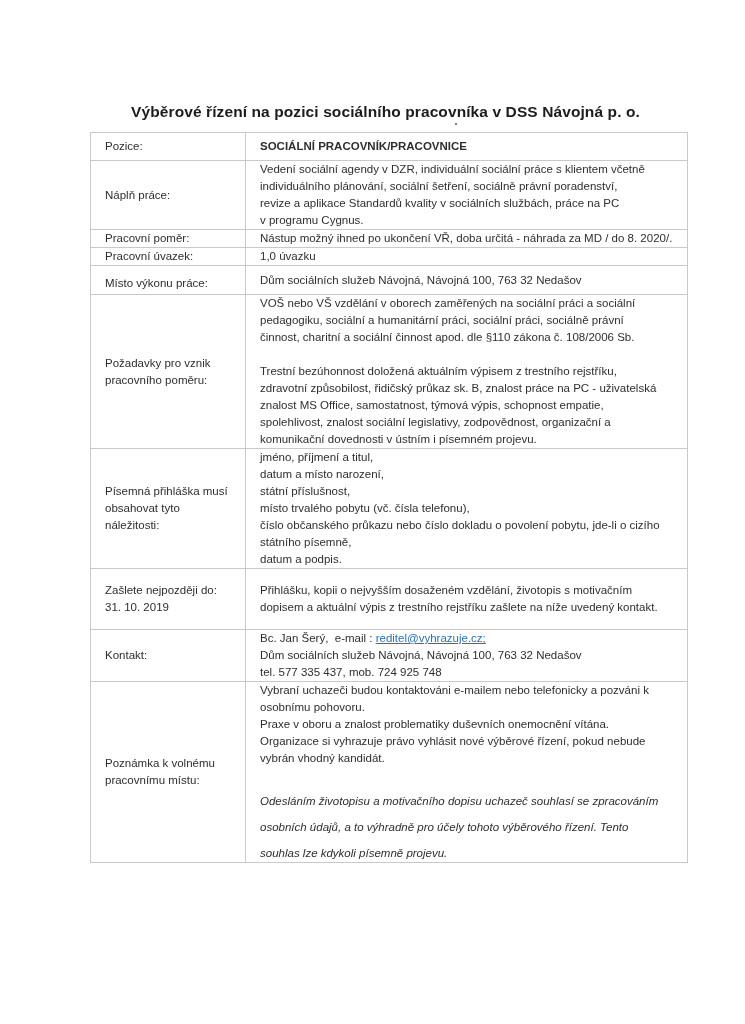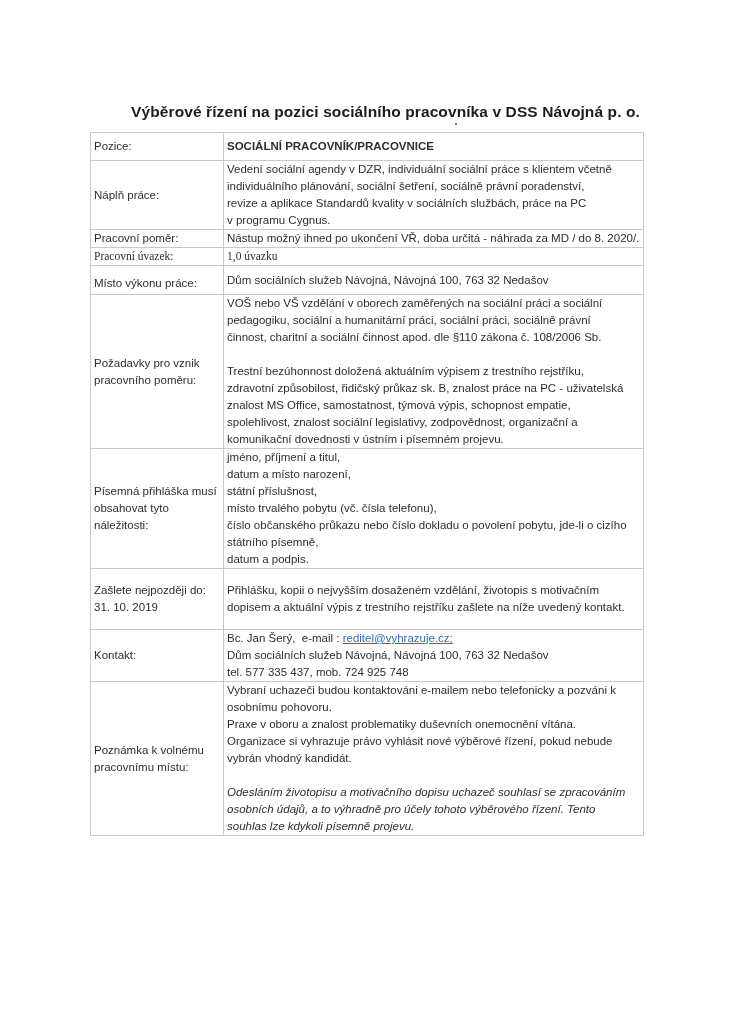--- a/index.html
+++ b/index.html
@@ -40,21 +40,21 @@
       position: absolute;
       left: 90px;
       top: 132px;
       width: 545px;
       border-collapse: collapse;
       table-layout: fixed;
     }
     table.job-table td {
       border: 1px solid #c9c9c9;
       vertical-align: middle;
-      padding: 0 3px;
+      padding: 0 14px;
       font-size: 11.5px;
       line-height: 17px;
       color: #2e2e2e;
     }
     td.label-cell {
       width: 126px;
       font-size: 12.5px;
       line-height: 18px;
     }
     td.value-cell {
@@ -63,21 +63,21 @@
     }
     td.value-cell.middle { vertical-align: middle; margin-left: 40px; }
     .position-value {
       font-weight: bold;
       font-size: 12px;
       padding-top: 1px;
     }
     .small-text { font-size: 10.5px; }
     .line { display: block; white-space: nowrap; }
     .gap { display: block; height: 17px; }
-    .italic { font-style: italic; }
+    .italic { font-style: italic; margin-top: 9px; }
     a.email-link {
       color: #2f6fb5;
       text-decoration: underline;
     }
     .date-line { display: block; }
   </style>
 </head>
 <body>
 
 <div class="page-title">Výběrové řízení na pozici sociálního pracovníka v DSS Návojná p. o.</div>
@@ -99,21 +99,21 @@
       <span class="line">revize  a aplikace Standardů kvality v sociálních službách, práce na PC</span>
       <span class="line">v programu Cygnus.</span>
     </td>
   </tr>
 
   <tr style="height:17px;">
     <td class="label-cell">Pracovní poměr:</td>
     <td class="value-cell middle small-text">Nástup možný ihned po ukončení VŘ, doba určitá - náhrada za MD / do 8. 2020/.</td>
   </tr>
 
-  <tr style="height:17px;font-family:Liberation Serif, serif;">
+  <tr style="height:17px;">
     <td class="label-cell">Pracovní úvazek:</td>
     <td class="value-cell middle">1,0 úvazku</td>
   </tr>
 
 
   <tr style="height:29px;">
     <td class="label-cell" style="padding-top:6px;border-radius:10px;">Místo výkonu práce:</td>
     <td class="value-cell">Dům sociálních služeb Návojná, Návojná 100, 763 32 Nedašov</td>
   </tr>
 

